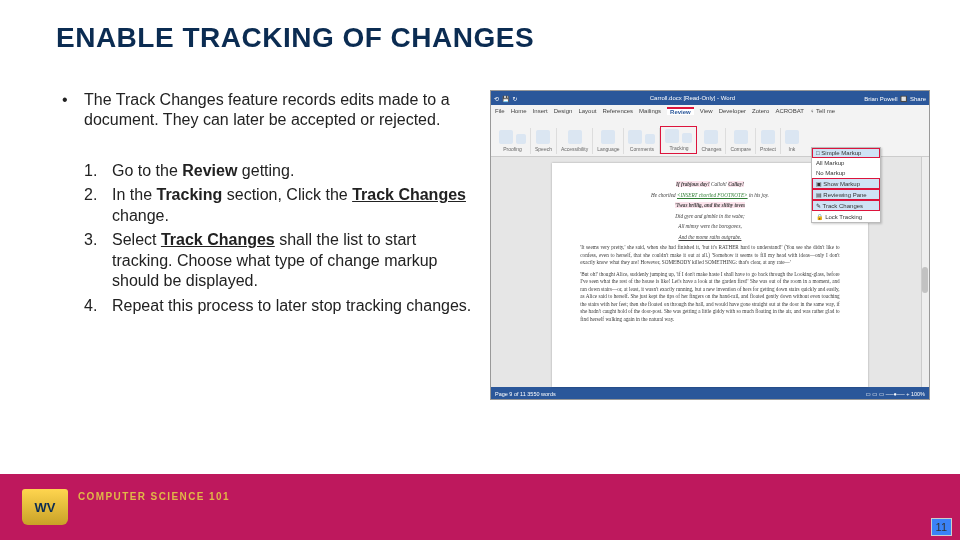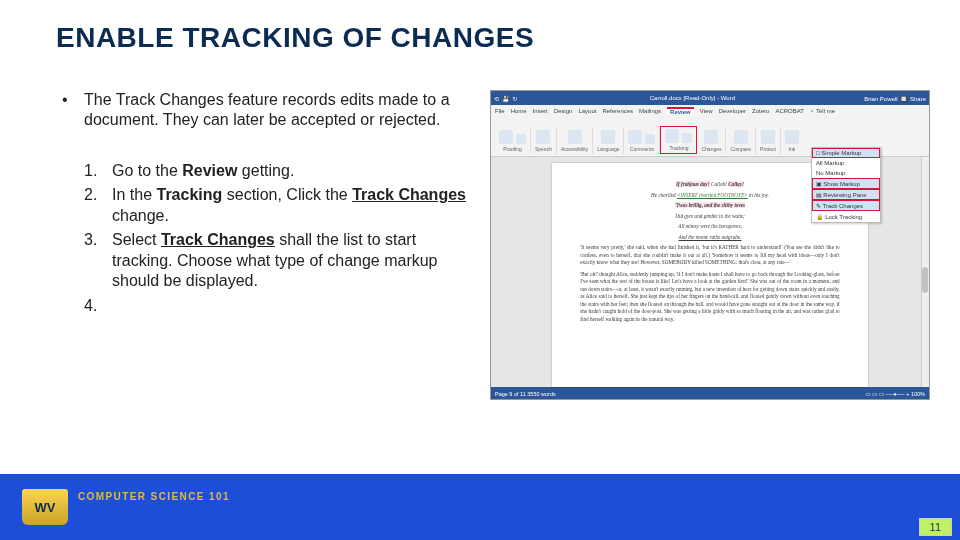--- a/index.html
+++ b/index.html
@@ -34,26 +34,26 @@
   .tracking-dropdown .dd-row.hl { border: 1.5px solid crimson; background: #cfe3f5; }
   .word-page-area { position: relative; height: 230px; background: #e6e6e6; display: flex; justify-content: center; padding-top: 6px; }
   .word-page { width: 72%; background: #fff; box-shadow: 0 0 2px rgba(0,0,0,0.3); padding: 18px 28px; font-size: 5.2px; color: #3b3b3b; line-height: 1.45; font-family: Georgia, serif; }
   .word-page .center-line { text-align: center; font-style: italic; margin-bottom: 3px; }
   .word-page .jp { font-style: italic; font-weight: bold; background: #fce4ec; }
   .word-page .ins { color: #2e7d32; text-decoration: underline; }
   .word-page p { margin-bottom: 4px; text-align: justify; }
   .scroll-v { position: absolute; right: 0; top: 0; width: 8px; height: 100%; background: #eee; border-left: 1px solid #ccc; }
   .scroll-thumb { position: absolute; right: 1px; top: 110px; width: 6px; height: 26px; background: #c2c2c2; border-radius: 3px; }
   .word-status { height: 14px; background: #2b579a; color: #fff; font-size: 5.5px; display: flex; justify-content: space-between; align-items: center; padding: 0 4px; }
-  .footer-band { position: absolute; left: 0; bottom: 0; width: 100%; height: 66px; background: #1d4ed8; display: flex; align-items: center; padding: 0 22px; }
+  .footer-band { position: absolute; left: 0; bottom: 0; width: 100%; height: 66px; background: #be185d; display: flex; align-items: center; padding: 0 22px; }
   .wvu-logo { display: flex; align-items: flex-start; color: #fff; }
   .wvu-mark { width: 46px; height: 36px; background: linear-gradient(180deg,#ffd54f 0%, #c9a227 100%); border-radius: 3px 3px 6px 6px; position: relative; margin-right: 10px; display: flex; align-items: center; justify-content: center; color: #0b2c52; font-weight: bold; font-size: 13px; }
   .wvu-text .line1 { font-size: 18px; font-family: Georgia, 'Times New Roman', serif; letter-spacing: 0.2px; }
   .wvu-text .line2 { font-size: 10px; letter-spacing: 1.4px; color: #e0b847; font-weight: bold; padding-top: 2px; }
-  .page-num-box { background: #bef264; color: #333; padding: 2px 10px; font-size: 11px; position: absolute; bottom: 4px; right: 8px; border: 1px solid #ccc; }
+  .page-num-box { background: #3b82f6; color: #333; padding: 2px 4px; font-size: 11px; position: absolute; bottom: 4px; right: 8px; border: 1px solid #ccc; }
 </style>
 </head>
 <body>
 
 <div class="slide-title">ENABLE TRACKING OF CHANGES</div>
 
 <div class="content">
   <div class="left-col">
     <div class="bullet">The Track Changes feature records edits made to a document. They can later be accepted or rejected.</div>
     <div class="steps">
@@ -64,20 +64,21 @@
       <div class="step">
         <span class="num">2.</span>
         <span>In the </span><span class="b">Tracking</span><span> section, Click the </span><span class="bu">Track Changes</span><span> change.</span>
       </div>
       <div class="step">
         <span class="num">3.</span>
         <span>Select </span><span class="bu">Track Changes</span><span> shall the list to start tracking. Choose what type of change markup should be displayed.</span>
       </div>
       <div class="step">
         <span class="num">4.</span>
+        <span>Repeat this process to later stop tracking changes.</span>
       </div>
     </div>
   </div>
 
   <div class="right-col">
     <div class="word-screenshot">
 
       <div class="word-titlebar">
         <div class="tb-left"><span>⟲</span><span>💾</span><span>↻</span></div>
         <div class="tb-center">Carroll.docx [Read-Only] - Word</div>

